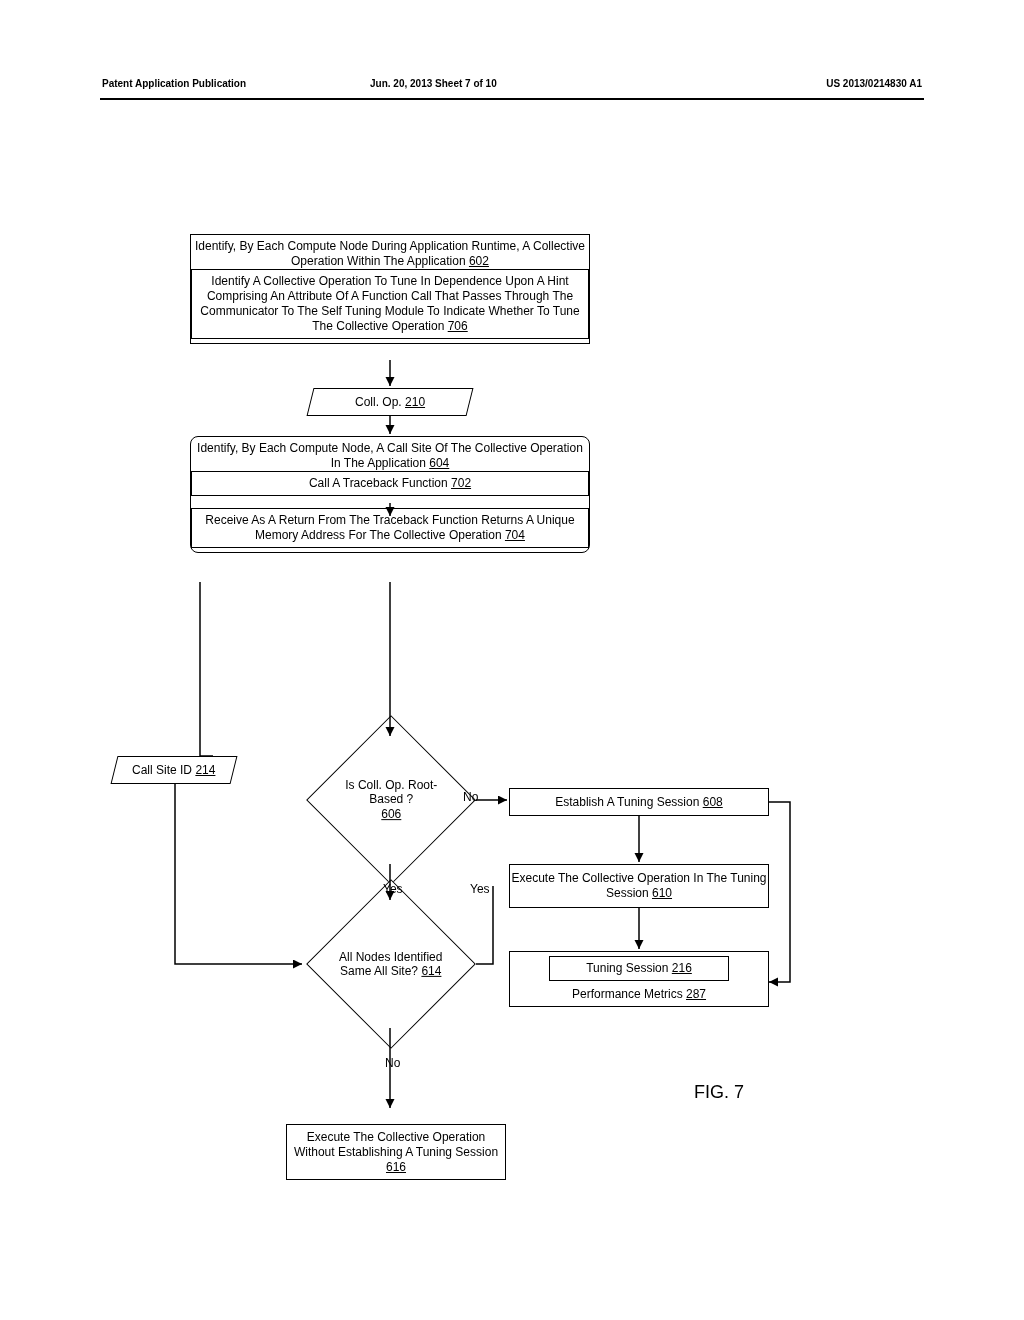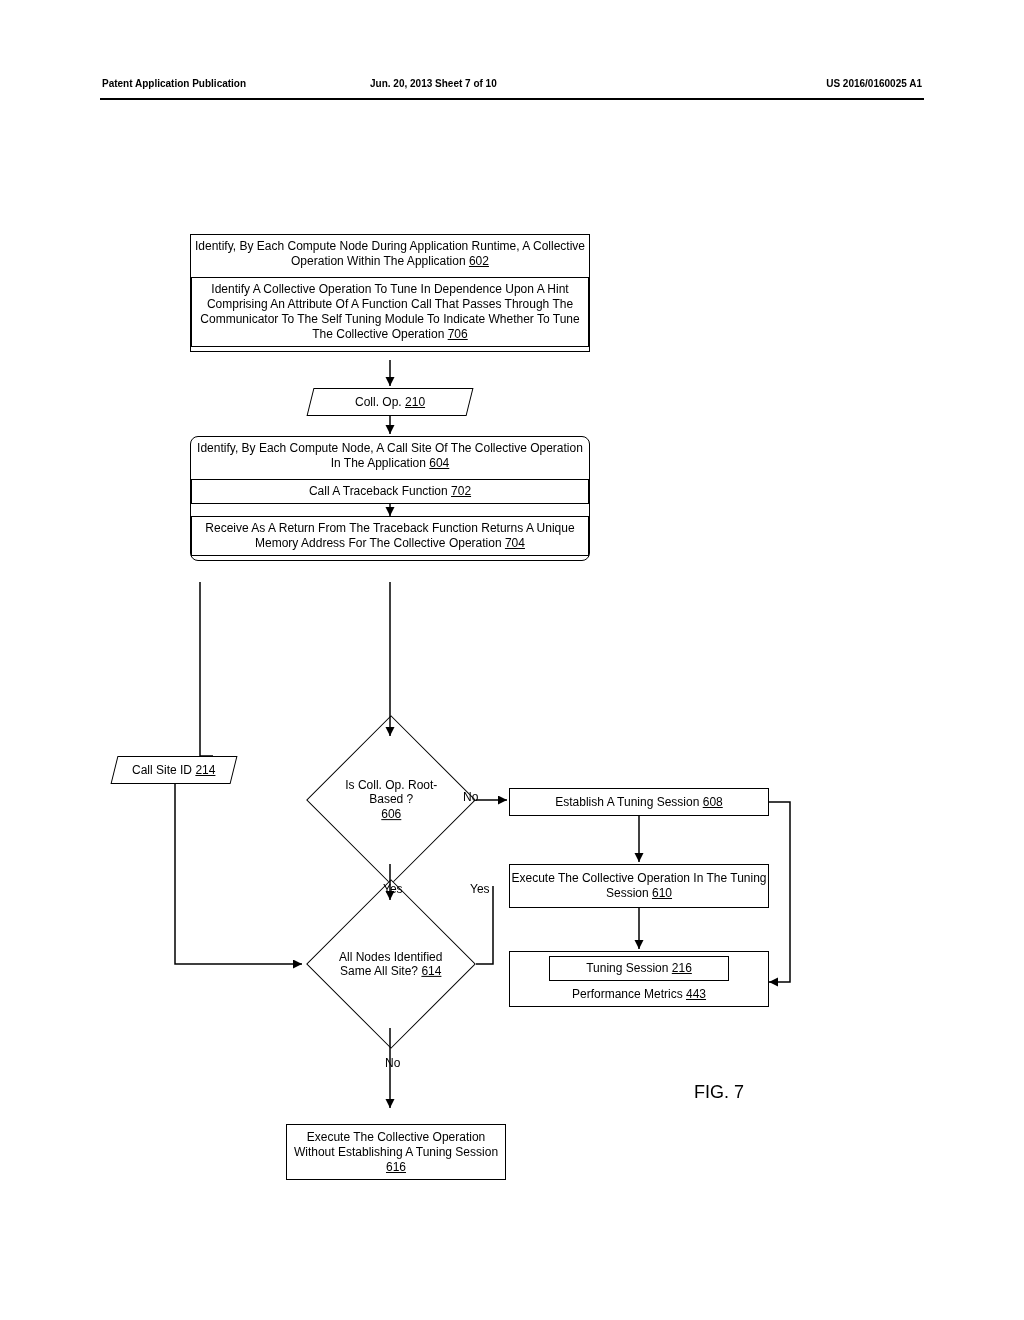--- a/index.html
+++ b/index.html
@@ -42,21 +42,21 @@
     line-height: 1.25;
     padding: 4px 0;
     display: flex;
     flex-direction: column;
     align-items: center;
     justify-content: center;
   }
   .u { text-decoration: underline; }
   .inner {
     border: 1.5px solid #000;
-    margin-top: 8px;
+    margin-top: 0;
     padding: 4px 6px;
     width: 100%;
   }
   .data-block {
     position: absolute;
     border: 1.5px solid #000;
     background: #fff;
     text-align: center;
     font-size: 12px;
     display: flex;
@@ -103,21 +103,21 @@
   }
 </style>
 </head>
 <body>
 
 <div class="page">
 
   <div class="header-line"></div>
   <div class="header-text hdr-left">Patent Application Publication</div>
   <div class="header-text hdr-center">Jun. 20, 2013  Sheet 7 of 10</div>
-  <div class="header-text hdr-right">US 2016/0160025 A1</div>
+  <div class="header-text hdr-right">US 2013/0214830 A1</div>
 
   <div class="box" style="left:190px; top:234px; width:400px;">
     <div>
       <span>Identify, By Each Compute Node During Application Runtime, A Collective Operation Within The Application</span> <span class="u">602</span>
     </div>
     <div class="inner">
       <span>Identify A Collective Operation To Tune In Dependence Upon A Hint Comprising An Attribute Of A Function Call That Passes Through The Communicator To The Self Tuning Module To Indicate Whether To Tune The Collective Operation</span>  <span class="u">706</span>
     </div>
   </div>
 
@@ -155,21 +155,21 @@
 
   <div class="diamond" style="left:331px; top:904px;">
     <span><span>All Nodes Identified Same All Site?</span> <span class="u">614</span></span>
   </div>
 
   <div class="box" style="left:509px; top:951px; width:260px; ">
     <div class="inner" style="margin-top:0; width:70%;">
       <span>Tuning Session</span> <span class="u">216</span>
     </div>
     <div style="margin-top:6px;">
-      <span>Performance Metrics</span> <span class="u">443</span>
+      <span>Performance Metrics</span> <span class="u">287</span>
     </div>
   </div>
 
   <div class="box" style="left:286px; top:1124px; width:220px; height:56px;">
     <div><span>Execute The Collective Operation Without Establishing A Tuning Session</span> <span class="u">616</span></div>
   </div>
 
   <div class="fig-label" style="left:694px; top:1082px;">FIG. 7</div>
 
   <div class="label" style="left:383px; top:882px;">Yes</div>

